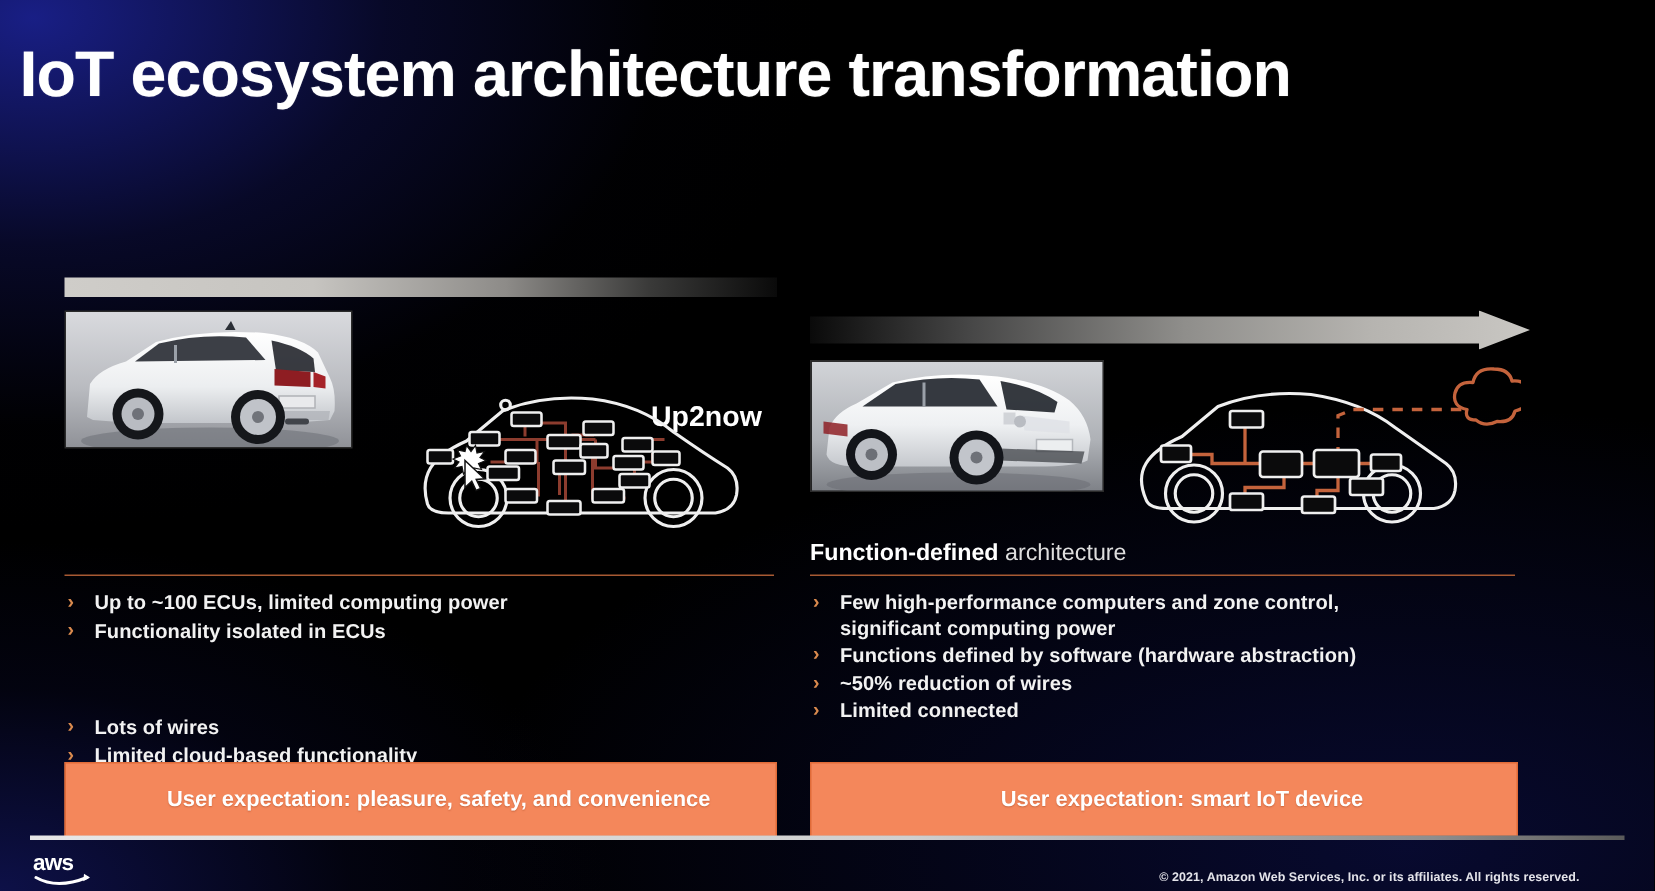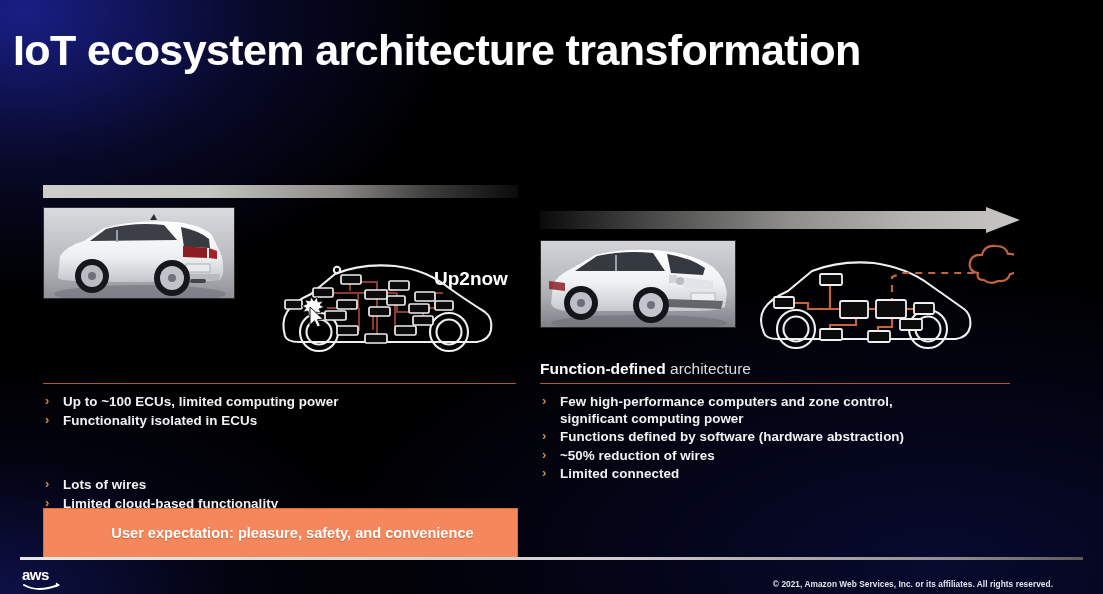--- a/index.html
+++ b/index.html
@@ -358,20 +358,23 @@
       <div class="bullet">
         <span class="chev">›</span>
         <span class="btxt" style="display: block; white-space: pre-line;">~50% reduction of wires</span>
       </div>
       <div class="bullet">
         <span class="chev">›</span>
         <span class="btxt" style="display: block; white-space: pre-line;">Limited connected</span>
       </div>
     </div>
 
+  <div class="banner" id="banner-right">
+    <span class="btext">User expectation: smart IoT device</span>
+  </div>
 
   <div id="footer-rule"></div>
   <div id="aws-logo">
     <svg viewBox="0 0 46 26" width="46" height="26">
       <text x="0" y="14" font-family="Liberation Sans, sans-serif" font-size="15" font-weight="700" fill="#ffffff" letter-spacing="-0.5">aws</text>
       <path d="M2 19 Q16 27 36 19" stroke="#ffffff" stroke-width="2" fill="none" stroke-linecap="round"></path>
       <path d="M34 16.5 L38 19 L33.5 21.5 Z" fill="#ffffff"></path>
     </svg>
   </div>
   <div id="copyright">© 2021, Amazon Web Services, Inc. or its affiliates. All rights reserved.</div>

